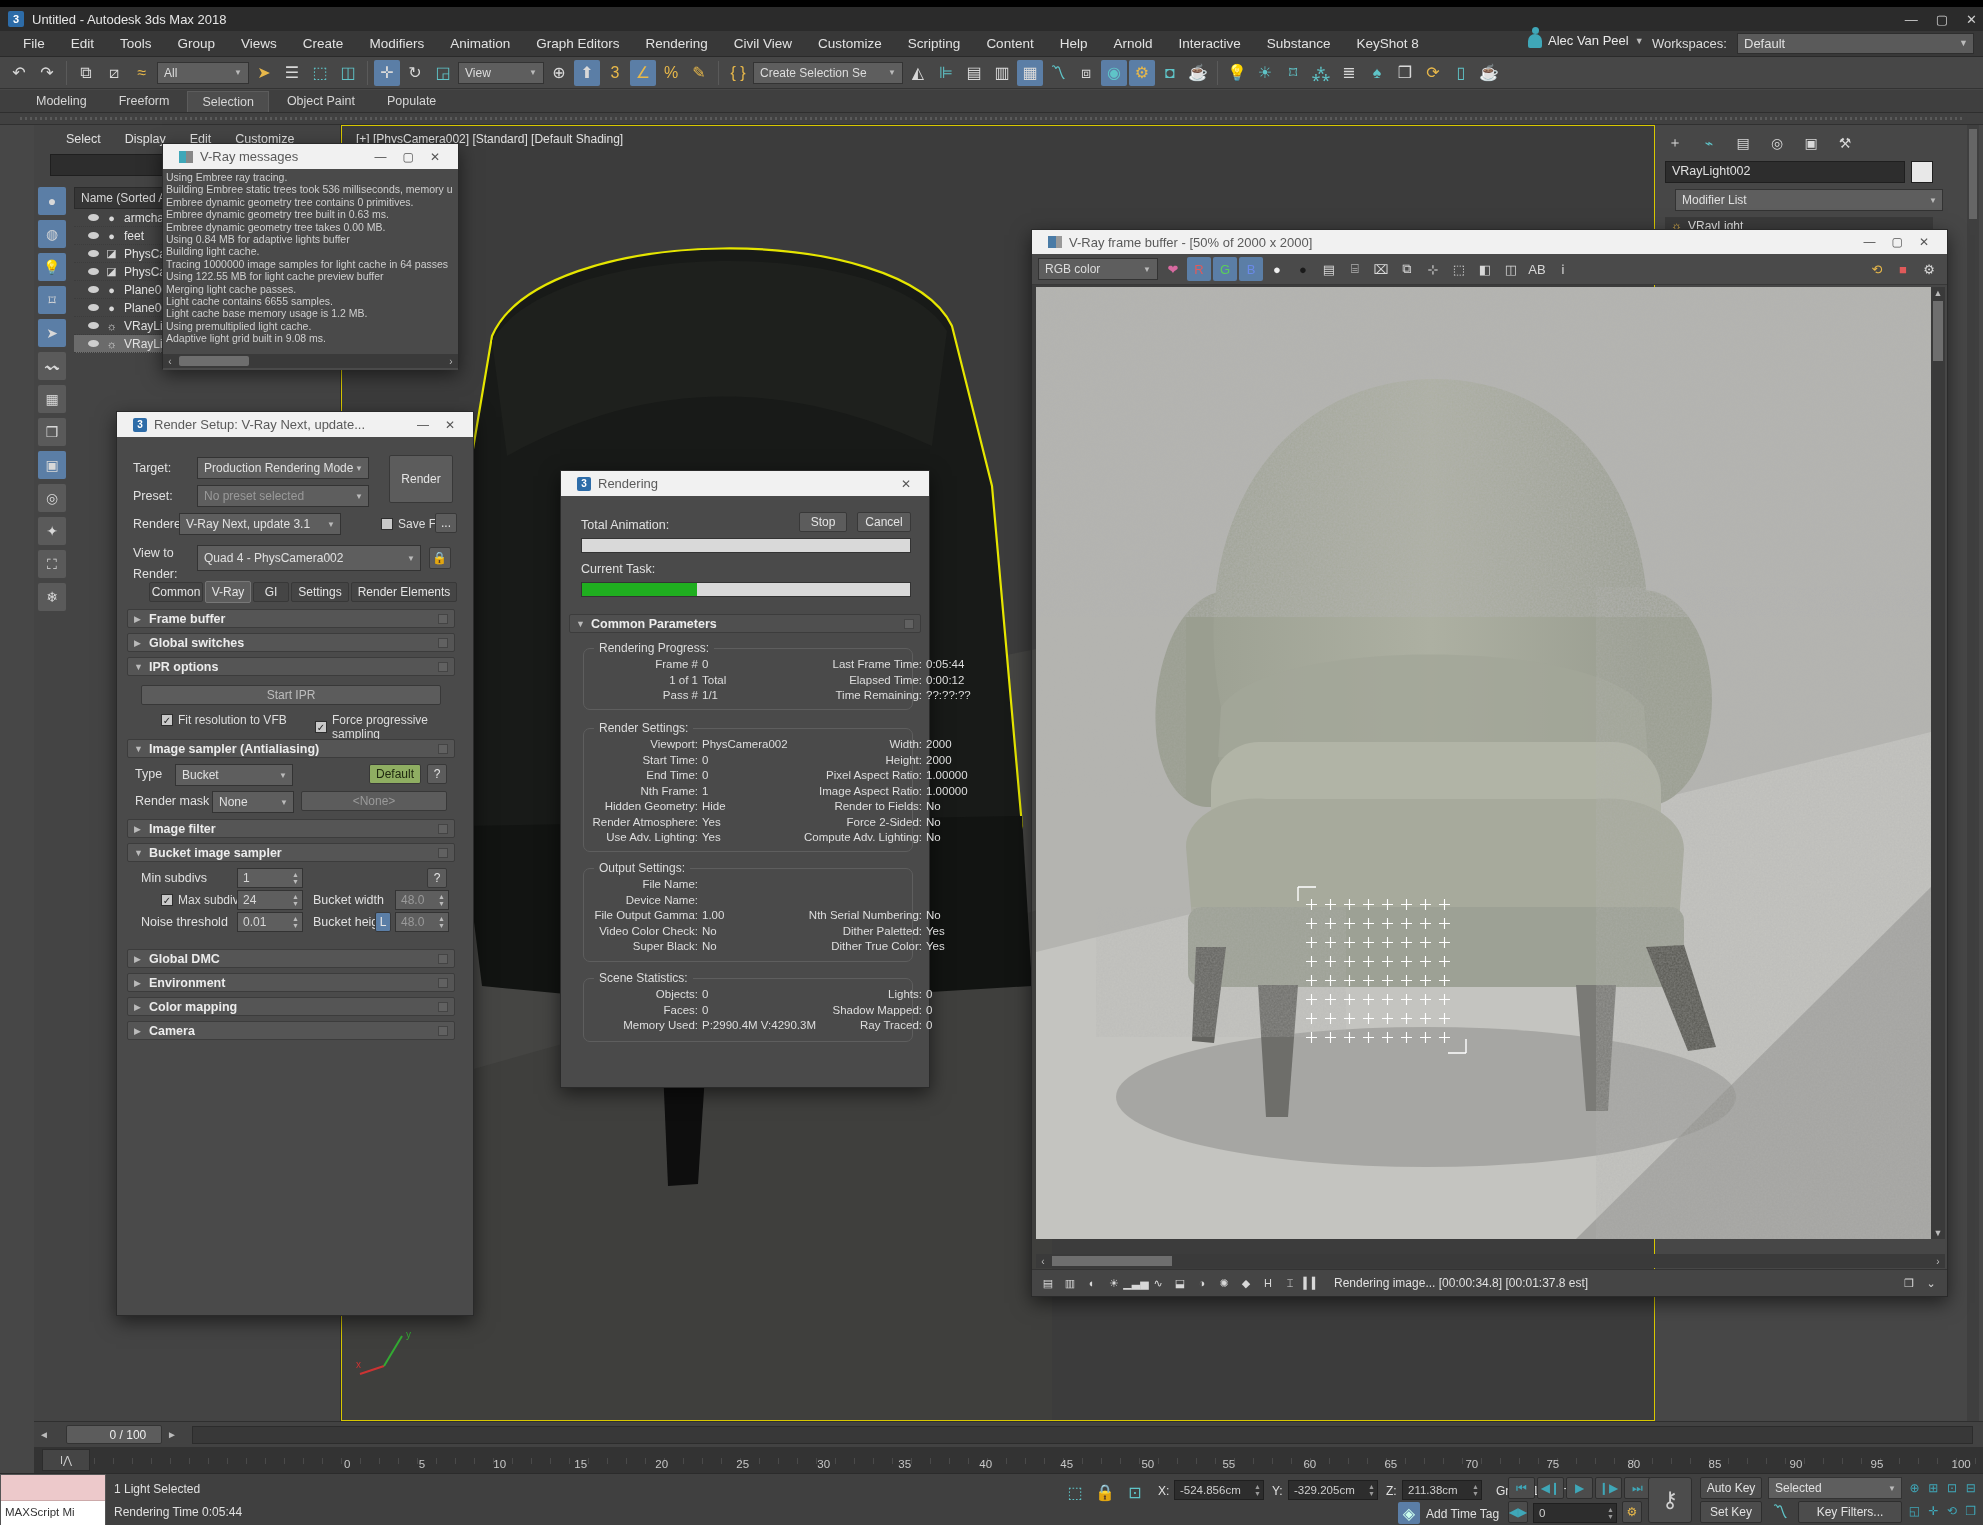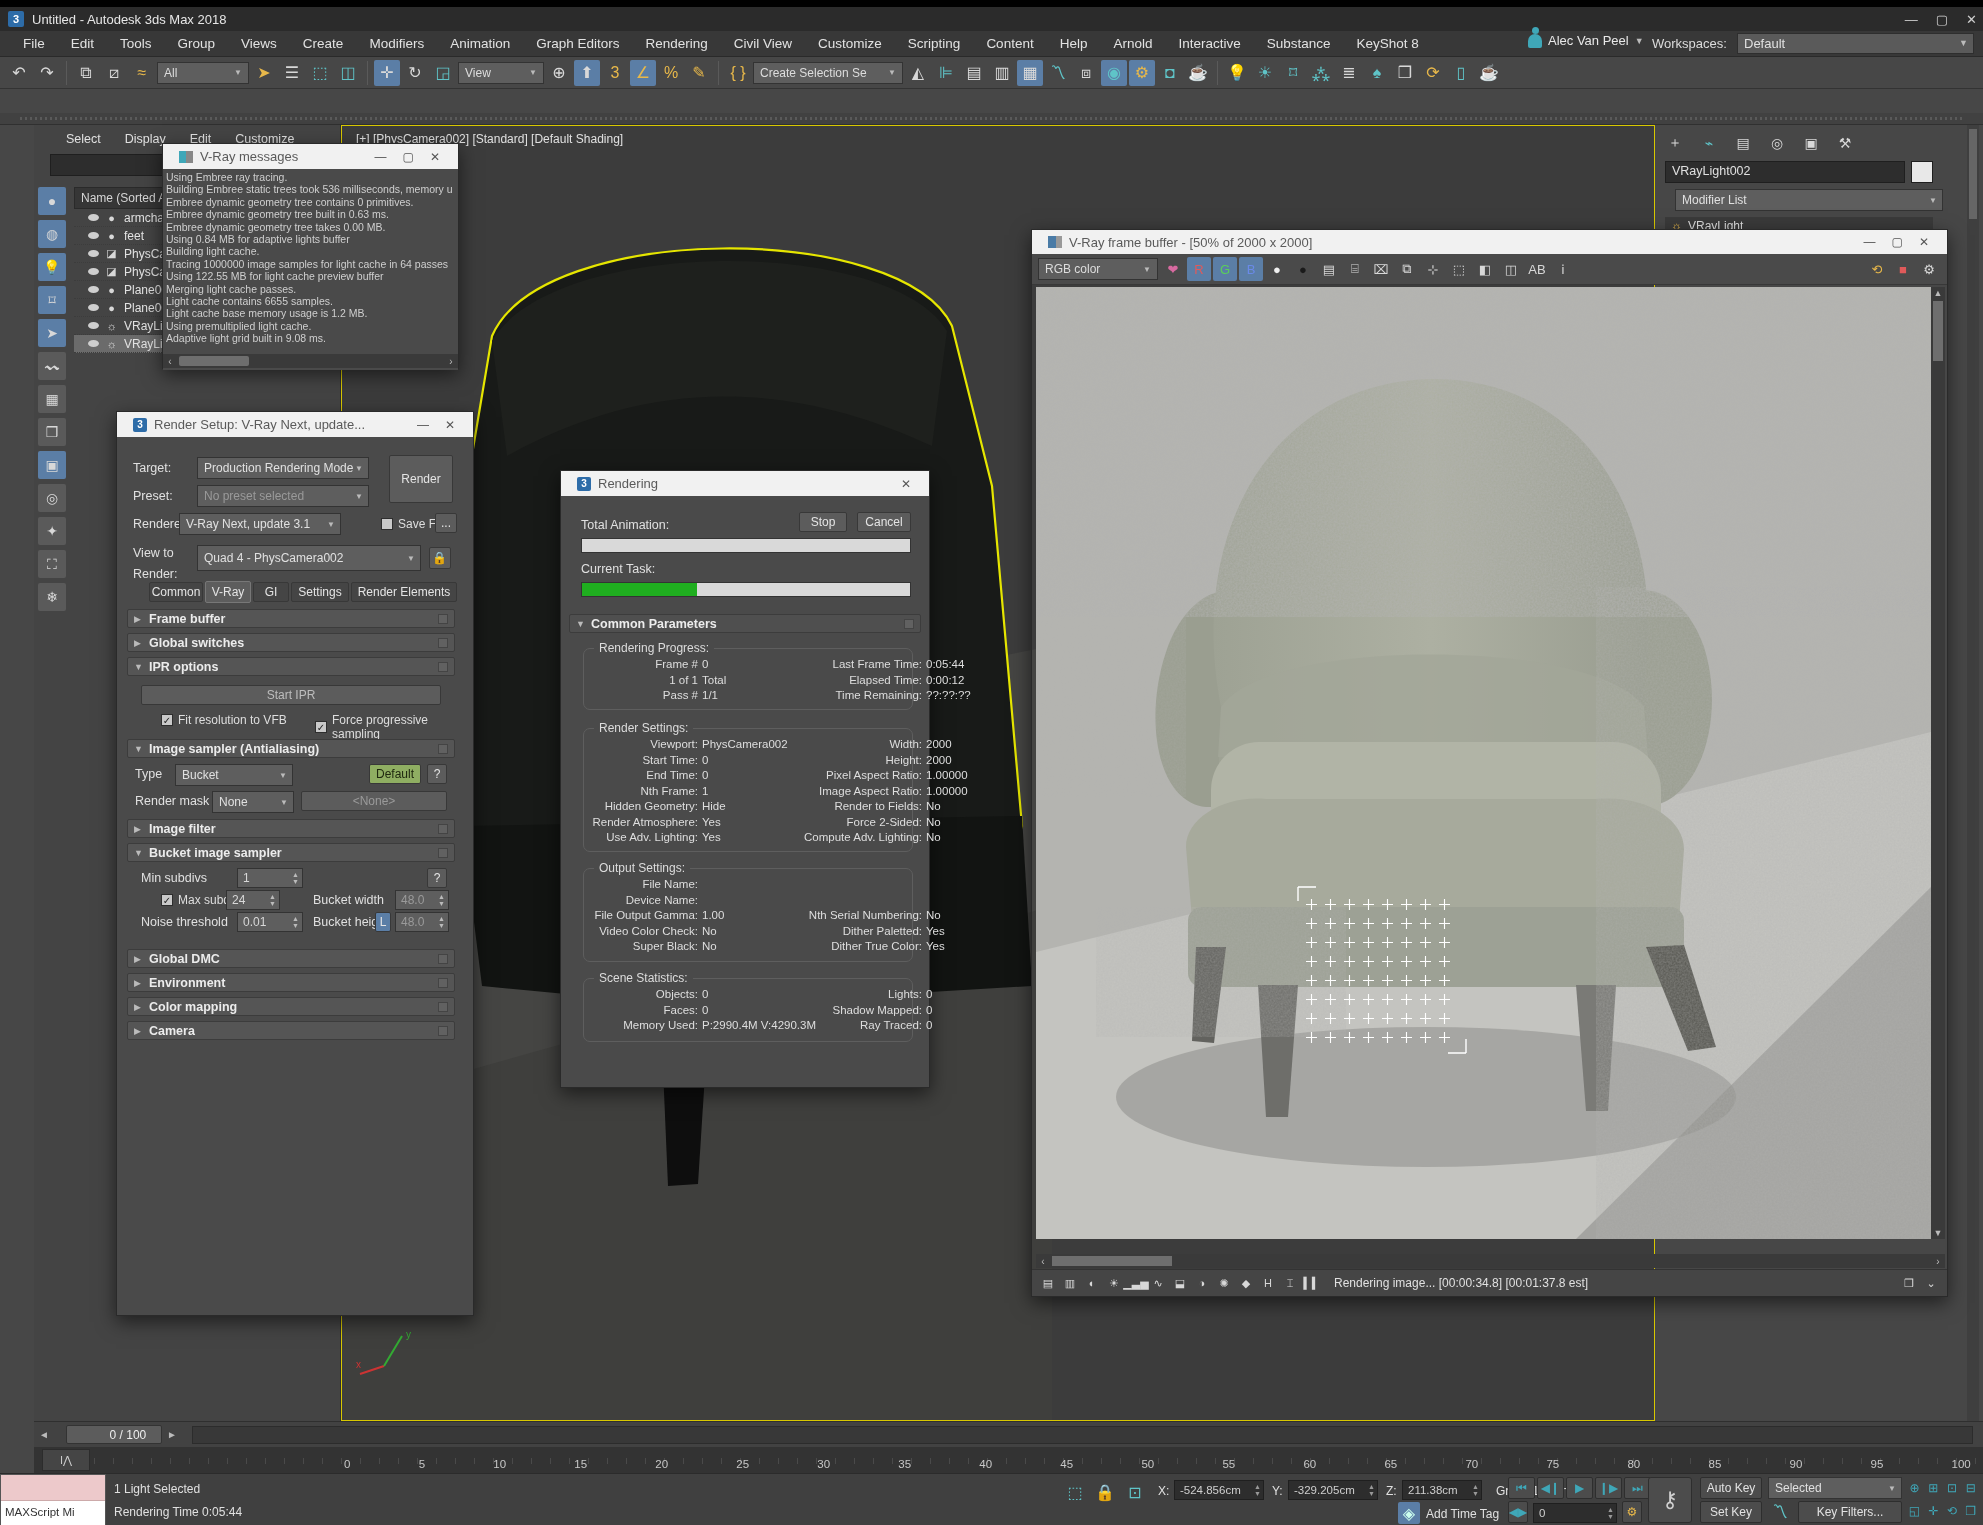--- a/index.html
+++ b/index.html
@@ -361,20 +361,27 @@
         </div>
         <div class="tb-icon">
           <span style="color: rgb(95, 196, 200);">▯</span>
         </div>
         <div class="tb-icon">
           <span style="color: rgb(234, 234, 234);">☕</span>
         </div>
       </div>
   </div>
 
+  <div class="abs ribbon">
+    <div class="ribbon-tab">Modeling</div>
+    <div class="ribbon-tab">Freeform</div>
+    <div class="ribbon-tab active">Selection</div>
+    <div class="ribbon-tab">Object Paint</div>
+    <div class="ribbon-tab">Populate</div>
+  </div>
   <div class="abs ribbon-collapse"></div>
 
   <div class="abs viewport">
     <svg width="1312" height="1294" style="position:absolute;left:0;top:0">
 
       <polygon points="0,660 710,520 710,1294 0,1294" fill="#454543"></polygon>
       <polygon points="0,980 710,780 710,1294 0,1294" fill="#3f3f3d"></polygon>
 
       <path d="M150,210 C200,95 560,95 610,200 L650,360 L680,700 L660,760 L160,775 L120,700 L118,400 Z" fill="#181a18" stroke="#e6e600" stroke-width="2.2"></path>
       <path d="M120,700 L680,690 L690,860 L350,880 L140,860 Z" fill="#121412"></path>
@@ -666,21 +673,21 @@
       <div class="spinner" style="left:120px;top:431px;width:66px">
         <span>1</span>
           <span class="updn">▲<br>▼</span>
       </div>
       <div class="btn" style="position:absolute;left:310px;top:431px;width:20px;height:20px">?</div>
 
       <div class="row" style="position:absolute;left:24px;top:456px;gap:5px">
         <div class="chk">✓</div>
         <span class="lbl-sm">Max subdivs</span>
       </div>
-      <div class="spinner" style="left:109px;top:453px;width:54px">
+      <div class="spinner" style="left:120px;top:453px;width:66px">
         <span>24</span>
           <span class="updn">▲<br>▼</span>
       </div>
       <div class="fieldlbl" style="left:196px;top:456px">Bucket width</div>
       <div class="spinner" style="left:278px;top:453px;width:54px;color:#9a9a9a">
         <span>48.0</span>
           <span class="updn">▲<br>▼</span>
       </div>
 
       <div class="fieldlbl" style="left:24px;top:478px">Noise threshold</div>

